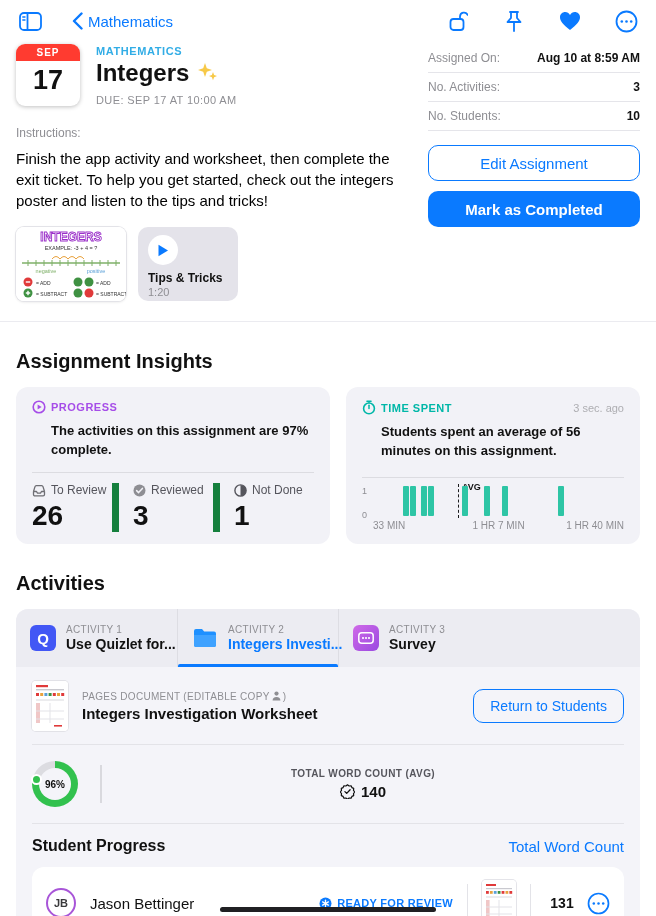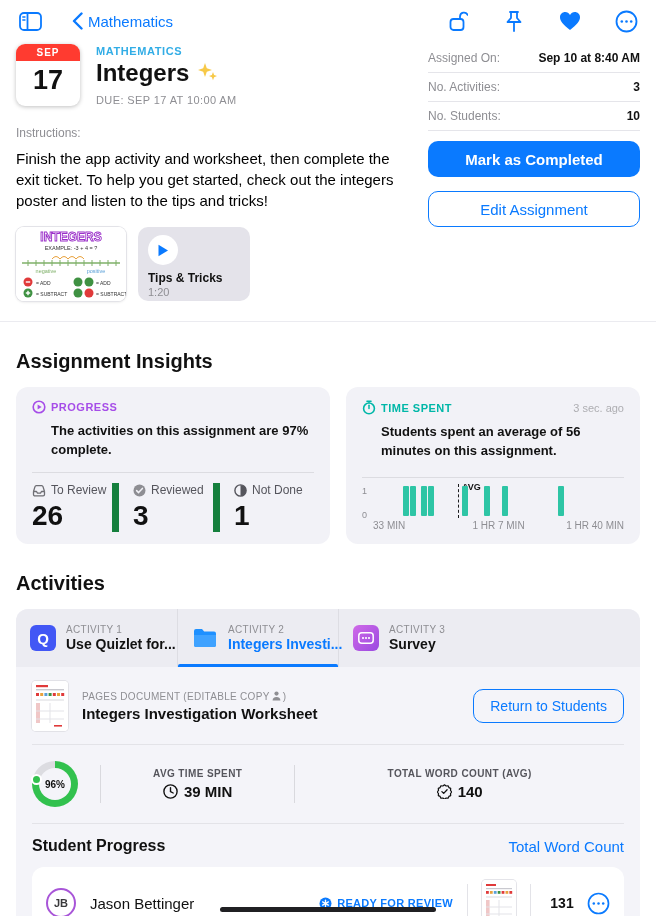--- a/index.html
+++ b/index.html
@@ -38,21 +38,21 @@
          border-radius:10px; font-size:15px; cursor:pointer; font-family:inherit; }
   .btn-primary { background:#0a7aff; color:#fff; border:none; font-weight:600; margin-top:10px; }
   .btn-secondary { background:transparent; color:#0a7aff; border:1.5px solid #0a7aff; font-weight:500; margin-top:14px; }
 
   .instr-label { color:#8e8e93; font-size:12px; margin-top:20px; }
   .instr-text { font-size:15px; line-height:1.4; margin-top:8px; max-width:402px; color:#000; }
 
   .attach-row { display:flex; gap:12px; margin-top:16px; }
   .poster-card { width:110px; height:74px; border-radius:8px; overflow:hidden; background:#fff;
                  box-shadow:0 0 0 1px #e3e3e8, 0 1px 3px rgba(0,0,0,.12); cursor:pointer; }
-  .video-card { width:112px; height:74px; border-radius:10px; background:#e4e3ea; padding:8px 10px; cursor:pointer; }
+  .video-card { width:100px; height:74px; border-radius:10px; background:#e4e3ea; padding:8px 10px; cursor:pointer; }
   .play-circle { width:30px; height:30px; border-radius:50%; background:#fff; display:flex; align-items:center; justify-content:center; }
   .video-title { font-size:12px; font-weight:bold; margin-top:6px; color:#111; }
   .video-dur { font-size:11px; color:#8e8e93; margin-top:1px; }
 
   .section-sep { border-top:1px solid #ebebf0; margin-top:20px; }
 
   
   .section-h { font-size:20px; font-weight:bold; padding:0 16px; margin-top:28px; }
   .cards-row { display:flex; gap:16px; padding:0 16px; margin-top:14px; }
   .ins-card { background:#f2f2f7; border-radius:12px; height:157px; padding:13px 16px 12px 16px;
@@ -270,32 +270,32 @@
           </div>
           <div class="video-title">Tips &amp; Tricks</div>
           <div class="video-dur">1:20</div>
         </div>
       </div>
     </div>
 
     <div class="header-right">
       <div class="meta-row">
         <span class="meta-label">Assigned On:</span>
-        <span class="meta-value">Sep 10 at 8:40 AM</span>
+        <span class="meta-value">Aug 10 at 8:59 AM</span>
       </div>
       <div class="meta-row">
         <span class="meta-label">No. Activities:</span>
         <span class="meta-value">3</span>
       </div>
       <div class="meta-row">
         <span class="meta-label">No. Students:</span>
         <span class="meta-value">10</span>
       </div>
+      <button class="btn btn-secondary">Edit Assignment</button>
       <button class="btn btn-primary">Mark as Completed</button>
-      <button class="btn btn-secondary">Edit Assignment</button>
     </div>
   </div>
 
   <div class="section-sep"></div>
 
   <div class="section-h">Assignment Insights</div>
   <div class="cards-row">
 
     <div class="ins-card progress">
       <div class="ins-head">
@@ -475,32 +475,20 @@
 
       <div class="thin-div"></div>
 
       <div class="doc-stats">
         <div class="donut-wrap">
           <div class="donut"></div>
           <div class="donut-dot"></div>
           <div class="donut-label">96%</div>
         </div>
         <div class="vdiv"></div>
-        <div class="doc-stat">
-          <div class="doc-stat-label">AVG TIME SPENT</div>
-          <div class="doc-stat-value">
-            <span style="display:flex;">
-              <svg width="15" height="15" viewBox="0 0 15 15">
-                  <circle cx="7.5" cy="7.5" r="6.6" fill="none" stroke="#111" stroke-width="1.4"></circle>
-                  <path d="M7.5 3.6 V7.5 L10.2 9" fill="none" stroke="#111" stroke-width="1.4" stroke-linecap="round"></path>
-                </svg>
-            </span>
-            <span>39 MIN</span>
-          </div>
-        </div>
         <div class="vdiv"></div>
         <div class="doc-stat wide">
           <div class="doc-stat-label">TOTAL WORD COUNT (AVG)</div>
           <div class="doc-stat-value">
             <span style="display:flex;">
               <svg width="15" height="15" viewBox="0 0 15 15">
                   <path d="M7.5 0.8 l1.6 1.2 2 -0.2 0.8 1.8 1.8 0.8 -0.2 2 1.2 1.6 -1.2 1.6 0.2 2 -1.8 0.8 -0.8 1.8 -2 -0.2 -1.6 1.2 -1.6 -1.2 -2 0.2 -0.8 -1.8 -1.8 -0.8 0.2 -2 -1.2 -1.6 1.2 -1.6 -0.2 -2 1.8 -0.8 0.8 -1.8 2 0.2 Z" fill="none" stroke="#111" stroke-width="1.2" stroke-linejoin="round"></path>
                   <path d="M4.9 7.6 L6.7 9.4 L10.1 5.8" fill="none" stroke="#111" stroke-width="1.3" stroke-linecap="round" stroke-linejoin="round"></path>
                 </svg>
             </span>

